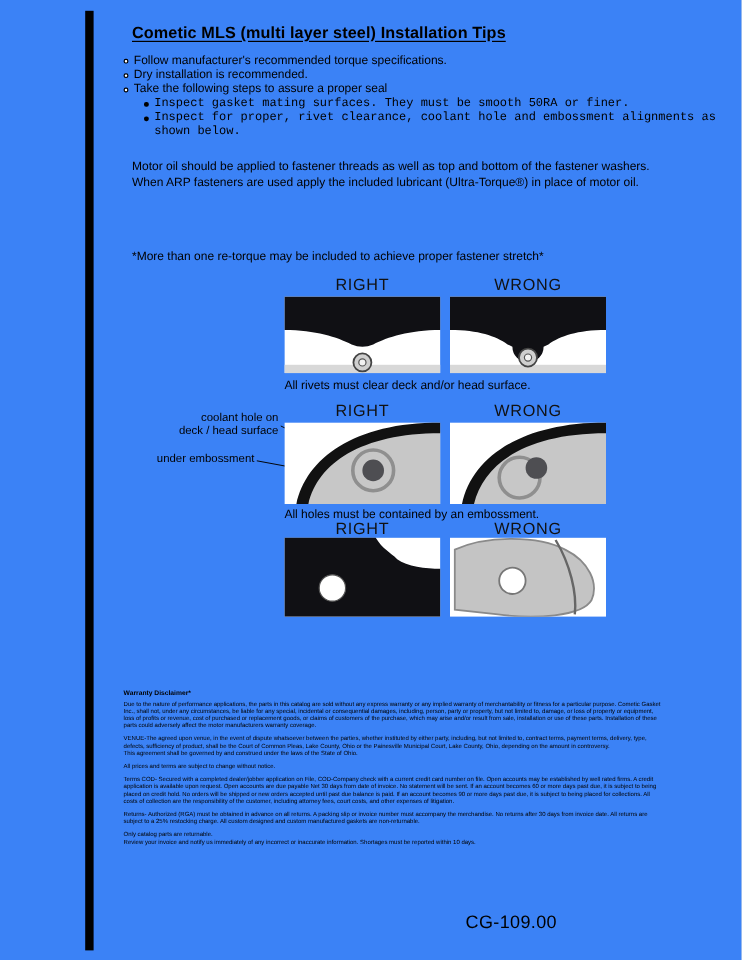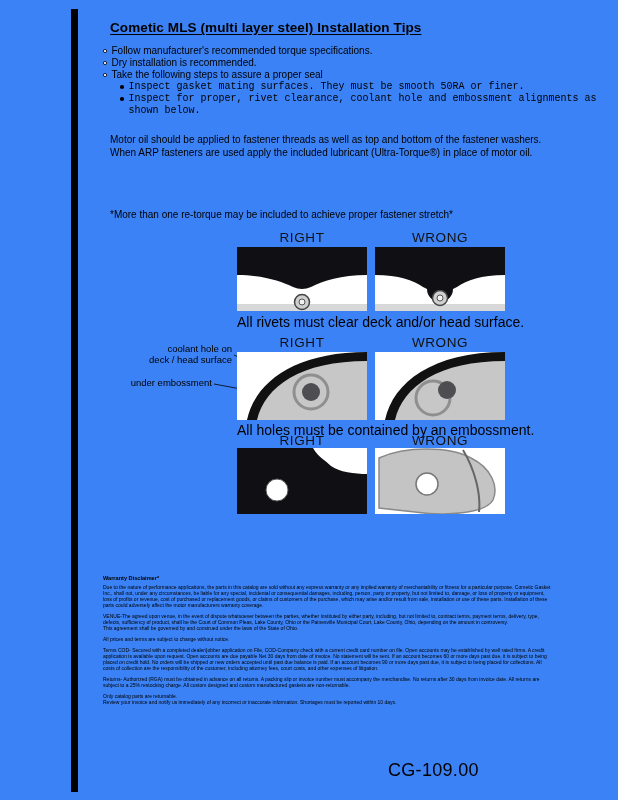--- a/index.html
+++ b/index.html
@@ -19,32 +19,32 @@
   .mk.fill { background:#000; border-radius:50%; }
 
   .diesel-h { position:absolute; left:110px; top:117px; font-size:12px; font-weight:bold; }
   .body-par { position:absolute; left:110px; width:452px; font-size:10px; line-height:12.5px; }
   #para1 { top:134px; }
   #para2 { top:168px; }
   .note { position:absolute; left:110px; top:209px; font-size:10px; }
 
   .fig-label { position:absolute; width:130px; text-align:center; font-size:13.5px; letter-spacing:0.6px; color:#111; }
   .panel { position:absolute; width:130px; line-height:0; }
-  .fig-caption { position:absolute; font-size:14px; line-height:12px; }
+  .fig-caption { position:absolute; font-size:10px; line-height:12px; }
 
   .callout { position:absolute; font-size:9.5px; line-height:11px; text-align:right; white-space:pre-line; }
   #callout-hole { left:112px; top:343px; width:120px; }
   #callout-emboss { left:100px; top:377px; width:112px; }
   .leaders { position:absolute; left:195px; top:342px; pointer-events:none; }
 
   .legal { position:absolute; left:103px; top:575px; width:448px; }
   .legal-h { font-size:5.6px; font-weight:bold; margin-bottom:3px; }
   .legal p { font-size:5px; line-height:6px; margin-bottom:5px; white-space:pre-line; }
 
-  .footer-code { position:absolute; left:388px; top:760px; font-size:18px; letter-spacing:0.3px; }
+  .footer-code { position:absolute; left:388px; top:760px; font-size:15px; letter-spacing:0.3px; }
 </style>
 </head>
 <body>
 
 <div class="page">
 
   <div class="edge-bar"></div>
 
   <div class="title">Cometic MLS (multi layer steel) Installation Tips</div>
 

